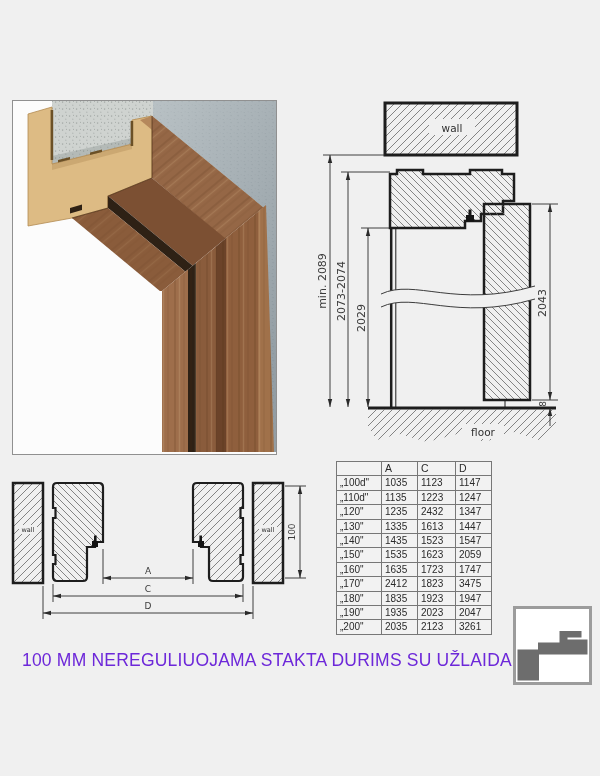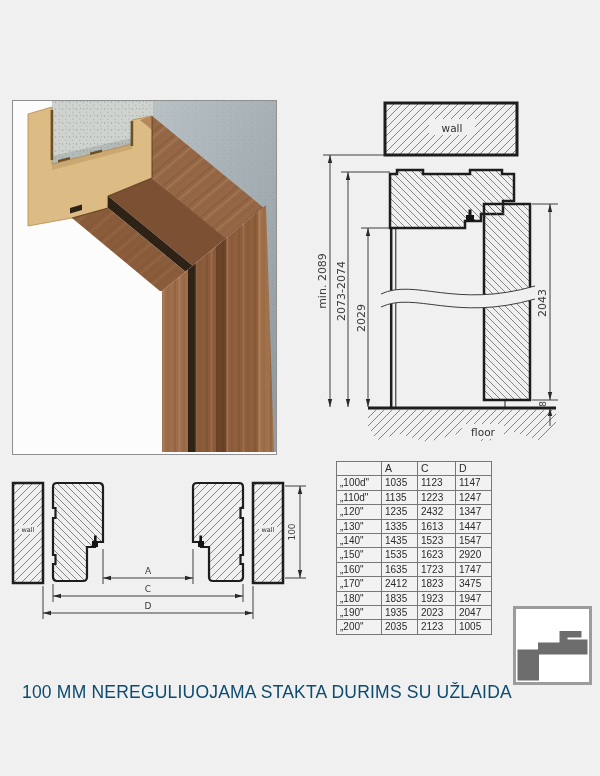--- a/index.html
+++ b/index.html
@@ -18,21 +18,21 @@
   #vertical-section{left:315px;top:95px;}
   #horizontal-section{left:8px;top:476px;}
   #size-table{left:336px;top:461px;border-collapse:collapse;background:#f2f2f2;}
   #size-table td,#size-table th{
     border:1px solid #777;font-size:10px;font-weight:400;color:#2a2a2a;
     text-align:left;padding:0 2px 0 3px;height:13.4px;line-height:13.4px;white-space:nowrap;
   }
   #size-table th{font-size:10.5px;}
   .c0{width:39px;} .c1{width:30px;} .c2{width:32px;} .c3{width:30px;}
   #page-title{
-    left:22px;top:682px;width:560px;font-size:17.5px;color:#0c4a6e;
+    left:22px;top:650px;width:560px;font-size:17.5px;color:#6d28d9;
     letter-spacing:.2px;white-space:nowrap;
   }
   #logo{left:513px;top:606px;width:79px;height:79px;}
 </style>
 </head>
 <body>
 
 <svg id="photo-panel" class="abs" width="265" height="355" viewBox="0 0 265 355">
   <defs>
     <pattern id="speck1" width="7" height="7" patternUnits="userSpaceOnUse">
@@ -292,21 +292,21 @@
       <tr>
         <td class="c0">„140"</td>
         <td class="c1">1435</td>
         <td class="c2">1523</td>
         <td class="c3">1547</td>
       </tr>
       <tr>
         <td class="c0">„150"</td>
         <td class="c1">1535</td>
         <td class="c2">1623</td>
-        <td class="c3">2920</td>
+        <td class="c3">2059</td>
       </tr>
       <tr>
         <td class="c0">„160"</td>
         <td class="c1">1635</td>
         <td class="c2">1723</td>
         <td class="c3">1747</td>
       </tr>
       <tr>
         <td class="c0">„170"</td>
         <td class="c1">2412</td>
@@ -322,21 +322,21 @@
       <tr>
         <td class="c0">„190"</td>
         <td class="c1">1935</td>
         <td class="c2">2023</td>
         <td class="c3">2047</td>
       </tr>
       <tr>
         <td class="c0">„200"</td>
         <td class="c1">2035</td>
         <td class="c2">2123</td>
-        <td class="c3">1005</td>
+        <td class="c3">3261</td>
       </tr>
     </tbody>
 </table>
 
 <div id="page-title" class="abs">100 MM NEREGULIUOJAMA STAKTA DURIMS SU UŽLAIDA</div>
 
 <svg id="logo" class="abs" viewBox="0 0 79 79">
   <rect x="1.5" y="1.5" width="76" height="76" fill="#ffffff" stroke="#9c9c9c" stroke-width="3"></rect>
   <path d="M25,36.5 L46.5,36.5 L46.5,25 L68.5,25 L68.5,31.5 L54.5,31.5 L54.5,33.5 L74.5,33.5 L74.5,48.5 L25,48.5 Z" fill="#6d6d6d"></path>
   <rect x="4.5" y="43.5" width="21.5" height="31" fill="#6d6d6d"></rect>

